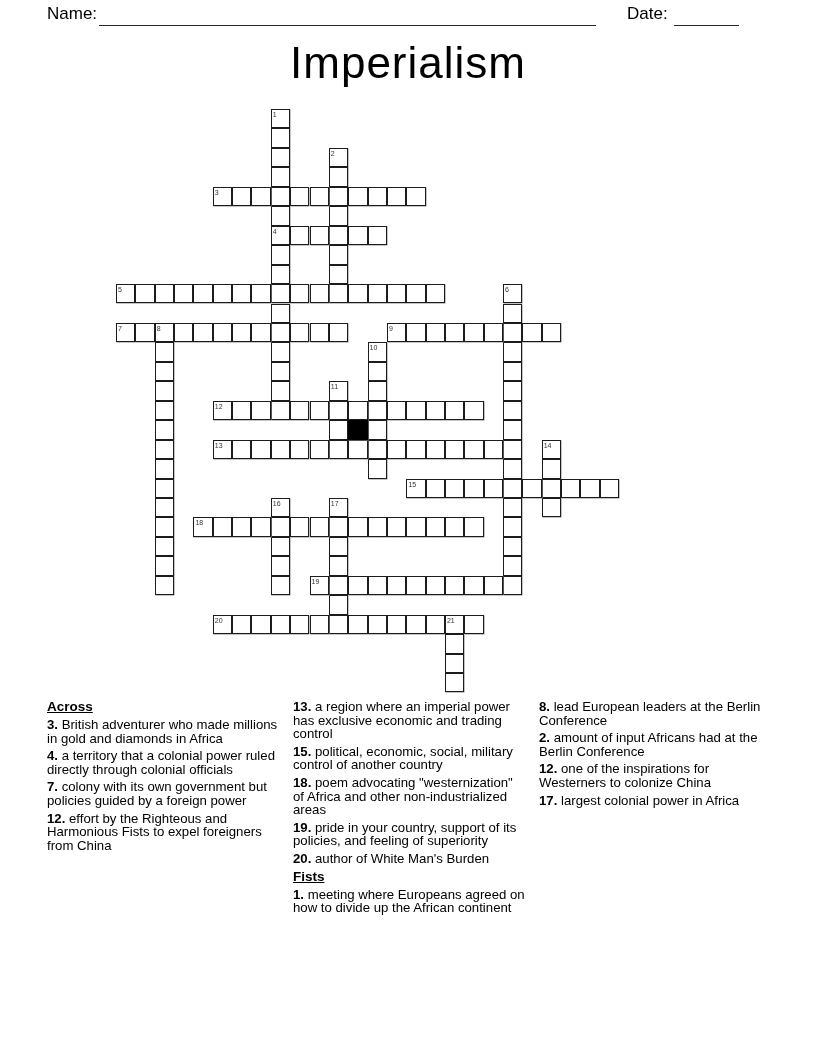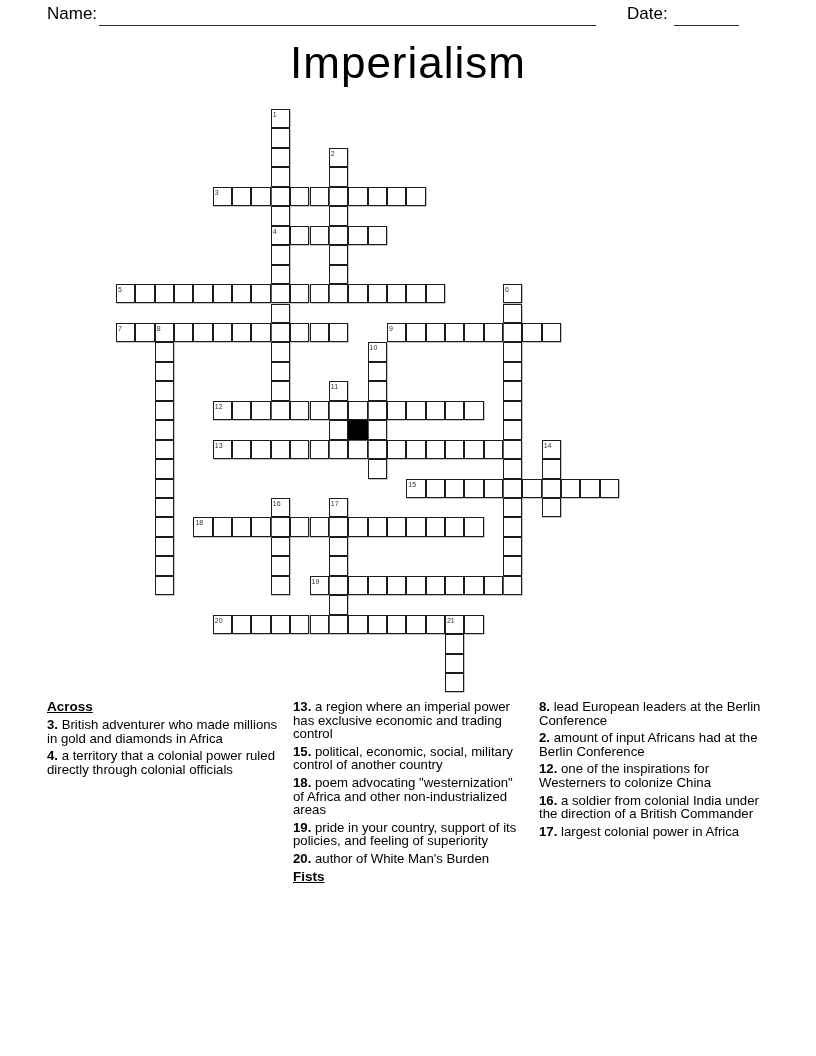--- a/index.html
+++ b/index.html
@@ -273,29 +273,31 @@
     <span class="cellnum" style="left: 311.5px; top: 577.8px;">19</span>
     <span class="cellnum" style="left: 214.75px; top: 616.7px;">20</span>
     <span class="cellnum" style="left: 446.95px; top: 616.7px;">21</span>
   </div>
 
 <div class="clues">
   <div class="clue-col" id="cluecol0">
       <div class="clue-header">Across</div>
       <div class="clue"><b>3.</b> British adventurer who made millions in gold and diamonds in Africa</div>
       <div class="clue"><b>4.</b> a territory that a colonial power ruled directly through colonial officials</div>
+      <div class="clue"><b>7.</b> colony with its own government but policies guided by a foreign power</div>
+      <div class="clue"><b>12.</b> effort by the Righteous and Harmonious Fists to expel foreigners from China</div>
     </div>
   <div class="clue-col" id="cluecol1">
       <div class="clue"><b>13.</b> a region where an imperial power has exclusive economic and trading control</div>
       <div class="clue"><b>15.</b> political, economic, social, military control of another country</div>
       <div class="clue"><b>18.</b> poem advocating "westernization" of Africa and other non-industrialized areas</div>
       <div class="clue"><b>19.</b> pride in your country, support of its policies, and feeling of superiority</div>
       <div class="clue"><b>20.</b> author of White Man's Burden</div>
       <div class="clue-header">Fists</div>
+      <div class="clue"><b>1.</b> meeting where Europeans agreed on how to divide up the African continent</div>
     </div>
   <div class="clue-col" id="cluecol2">
       <div class="clue"><b>8.</b> lead European leaders at the Berlin Conference</div>
       <div class="clue"><b>2.</b> amount of input Africans had at the Berlin Conference</div>
       <div class="clue"><b>12.</b> one of the inspirations for Westerners to colonize China</div>
-      <div class="clue"><b>16.</b> a soldier from colonial India under the direction of a British Commander</div>
       <div class="clue"><b>17.</b> largest colonial power in Africa</div>
     </div>
 </div>
 
 </body></html>

